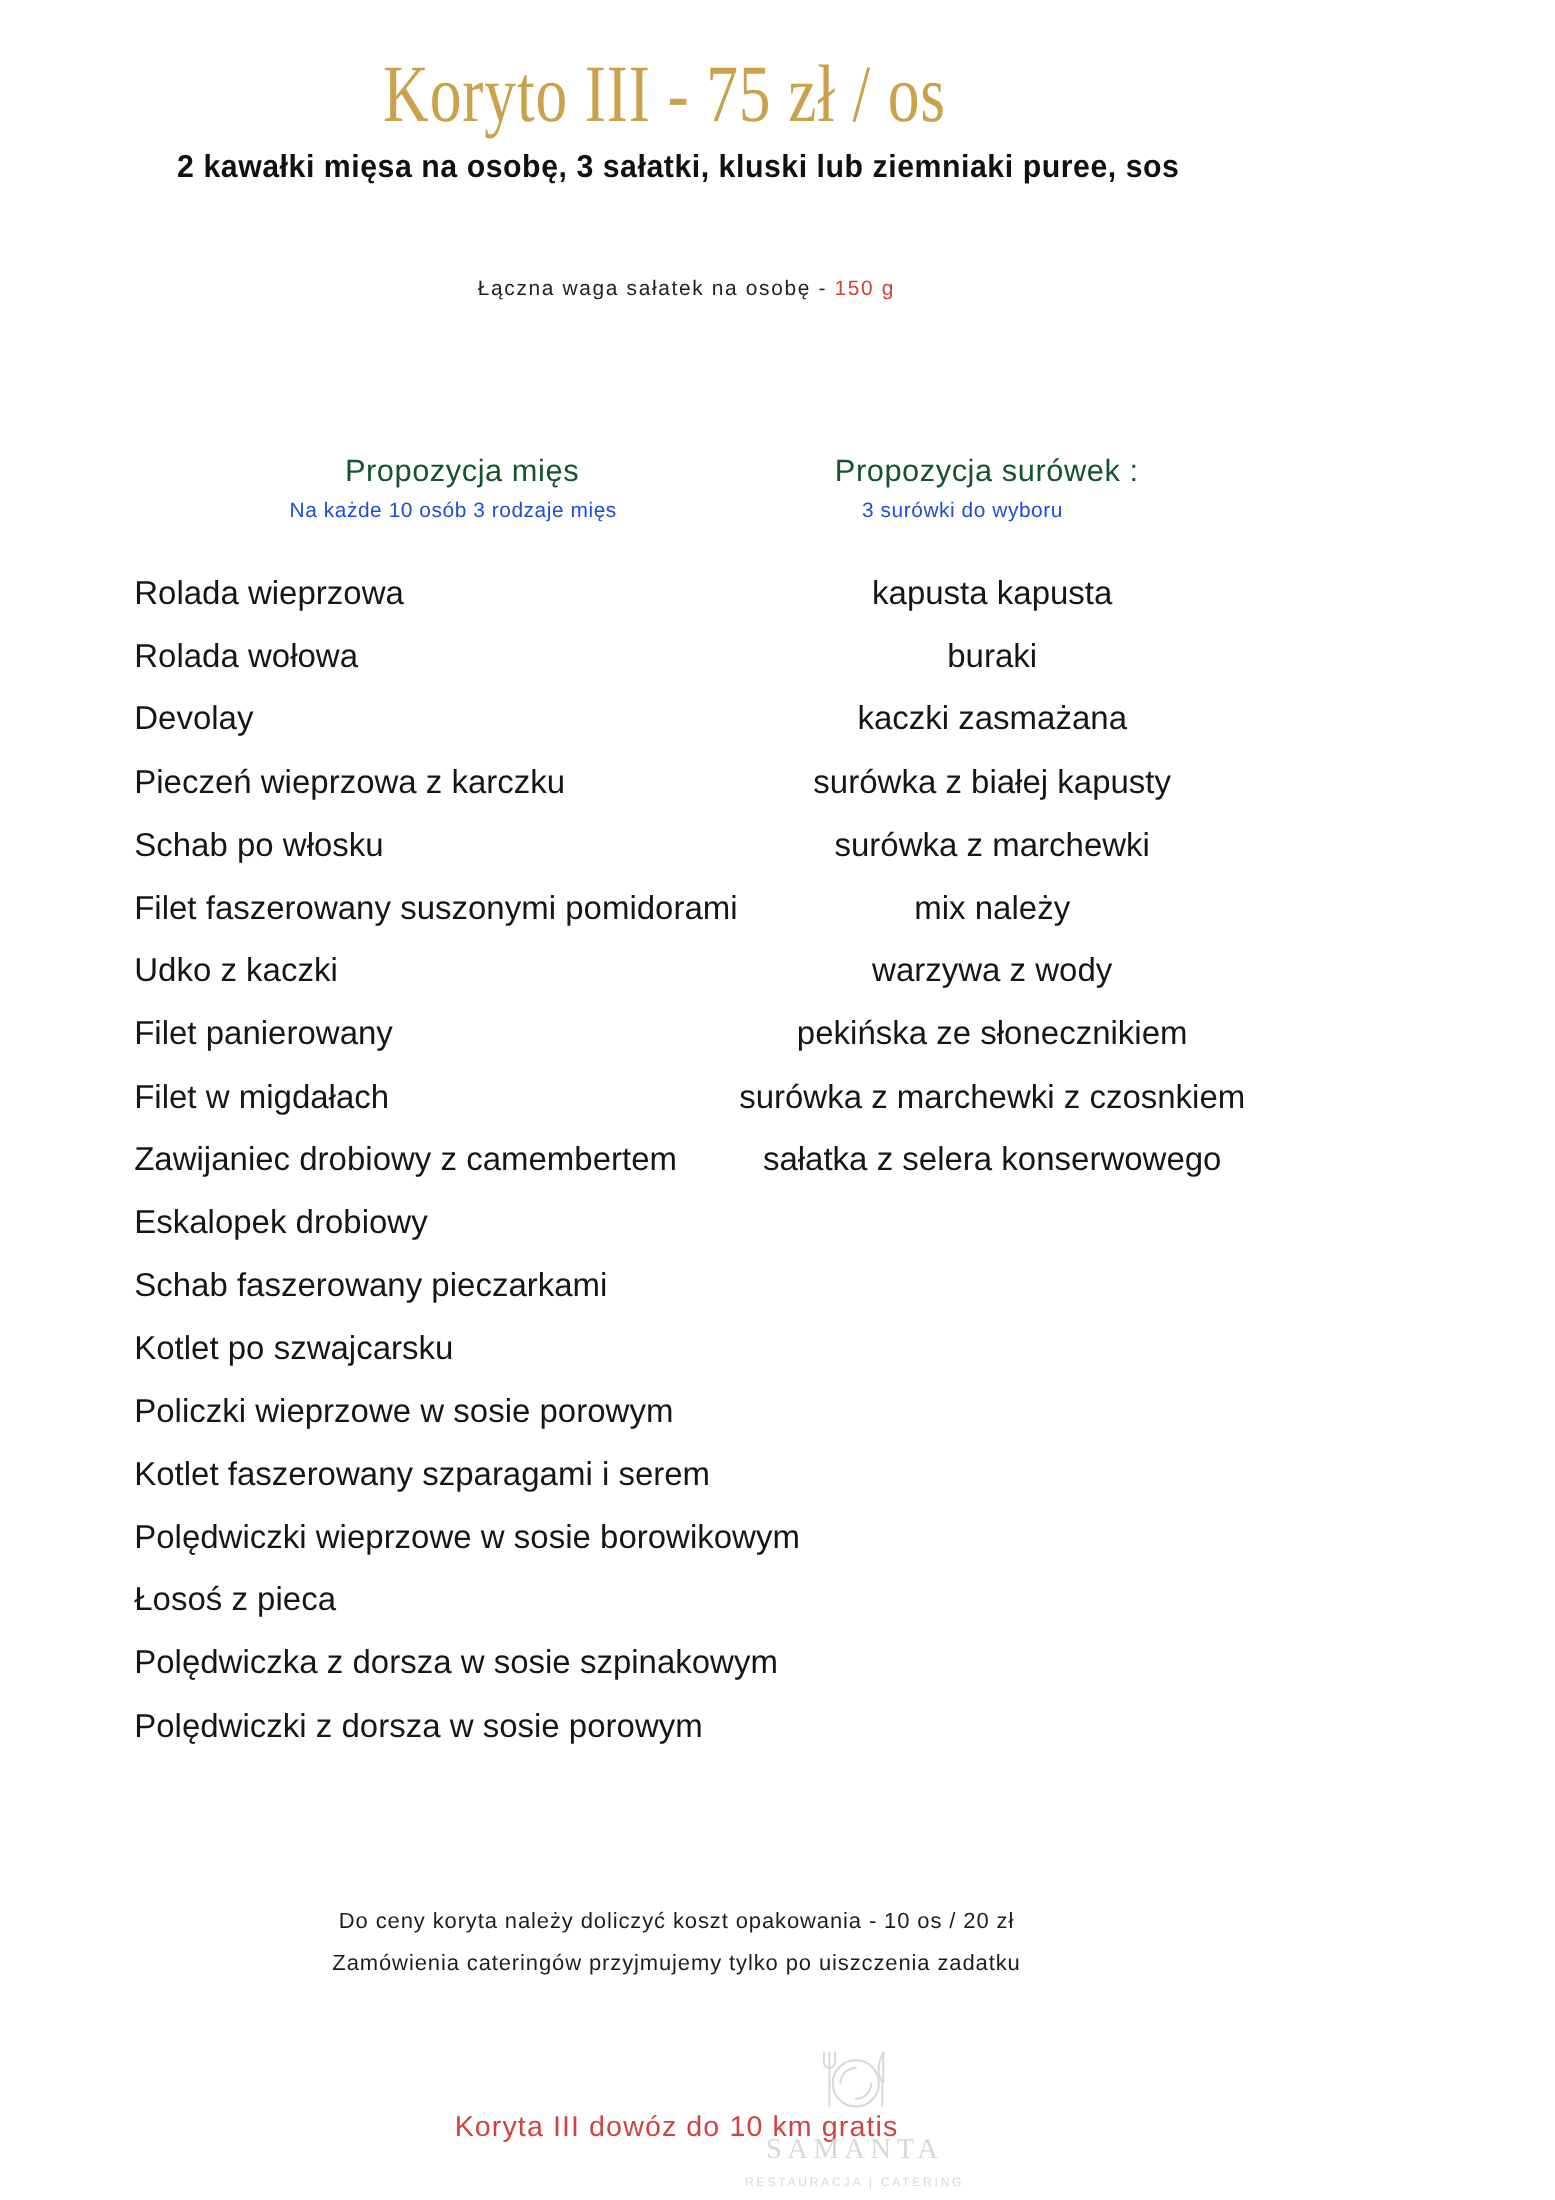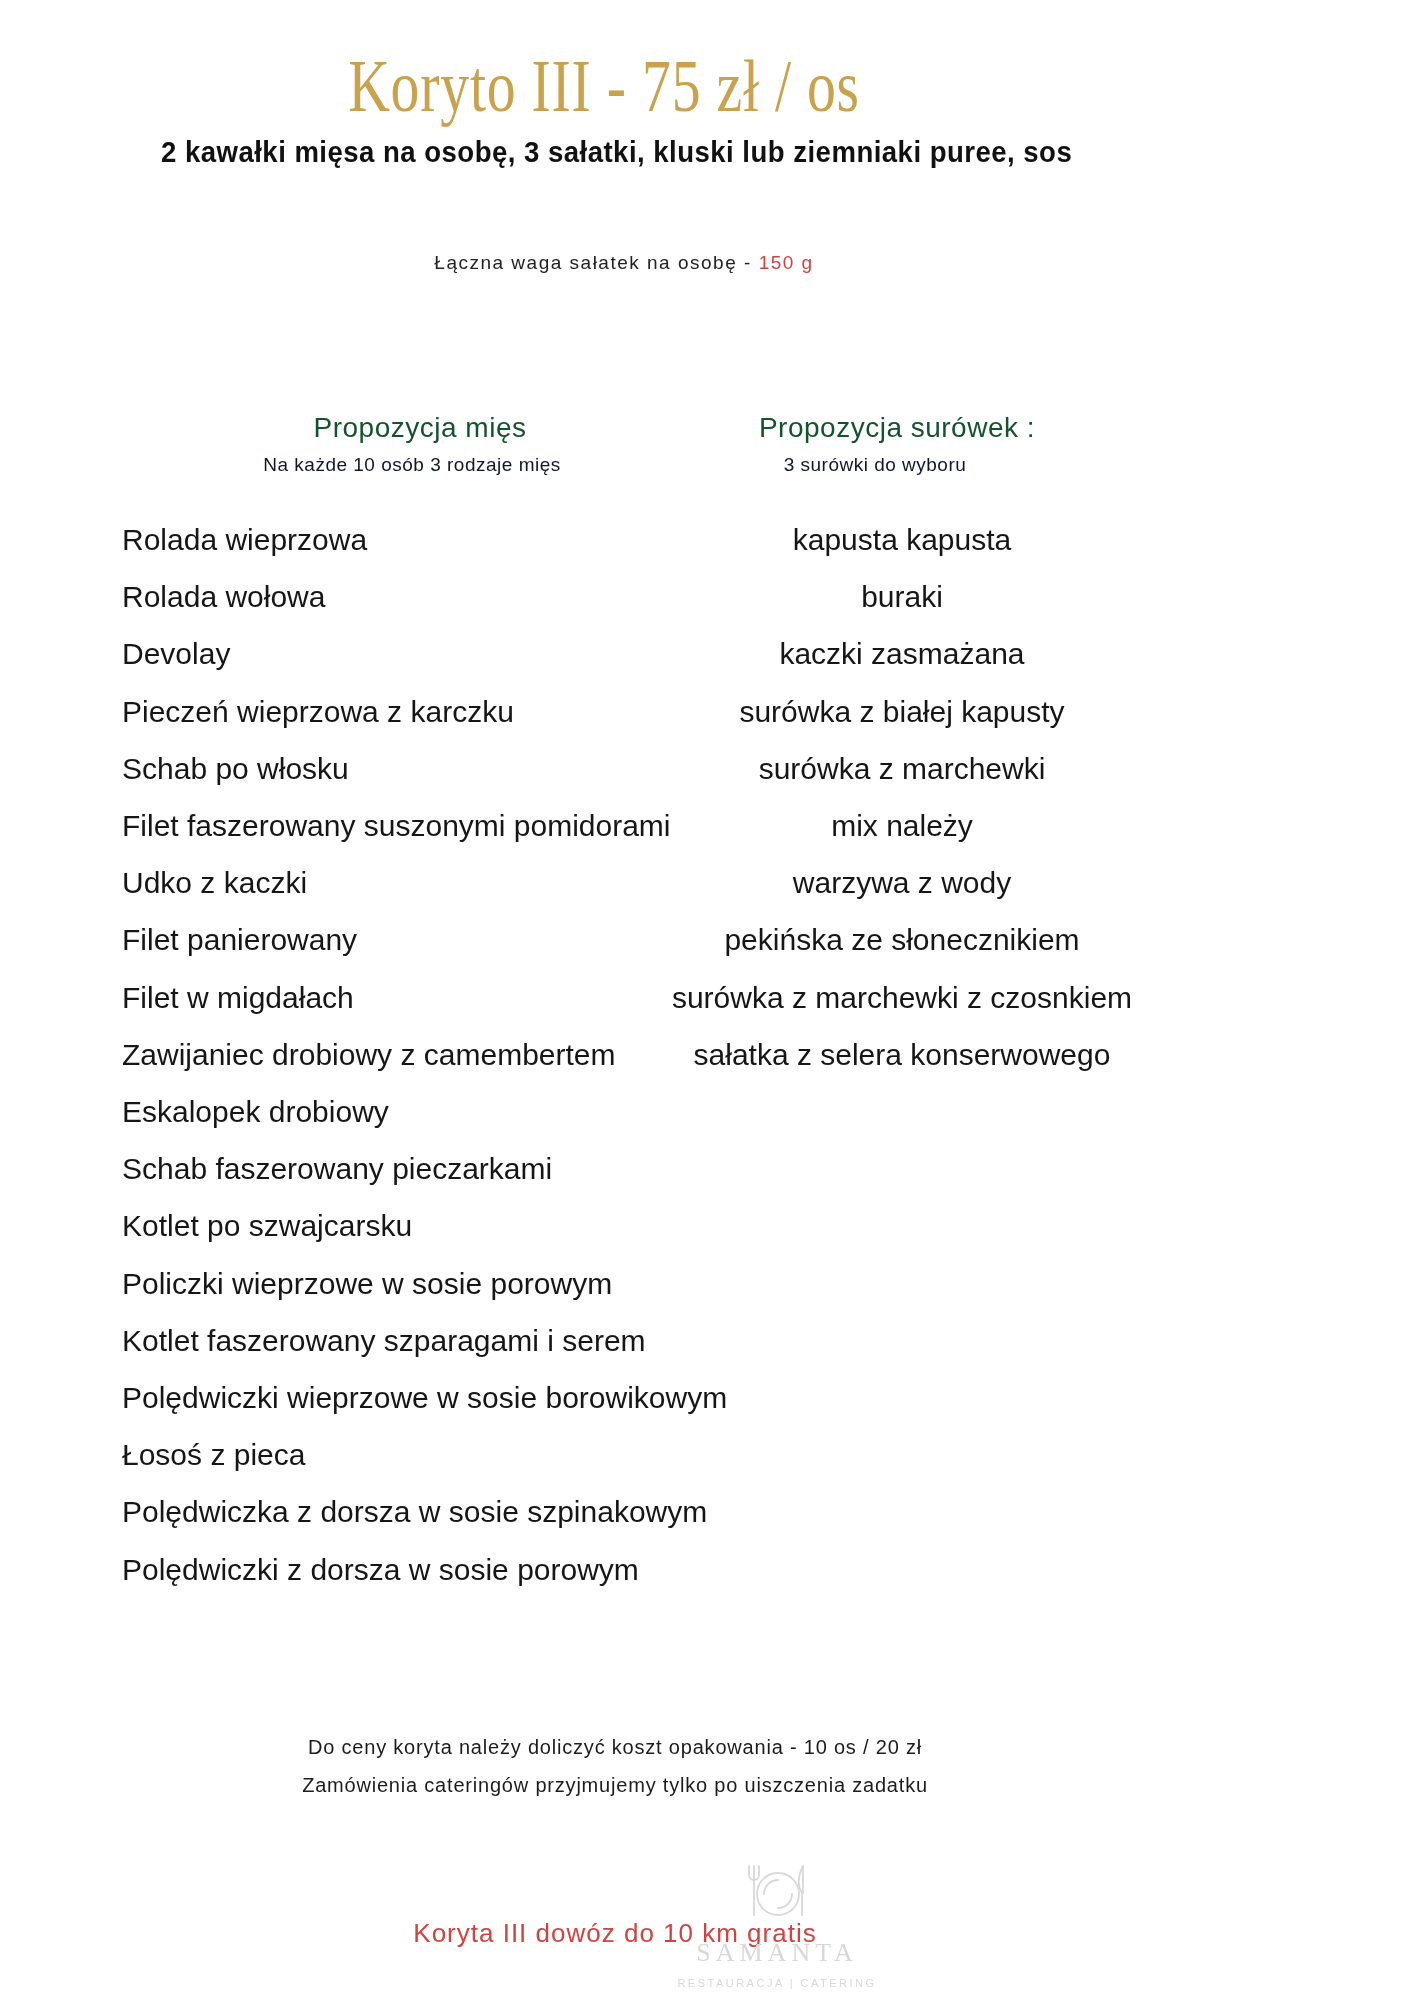--- a/index.html
+++ b/index.html
@@ -42,21 +42,21 @@
     letter-spacing: 0.5px;
   }
 
   
   .weight-note { top: 252px; left: 0; width: 1124px; text-align: center;
     font-size: 19px; letter-spacing: 1.5px; color: #222; }
   .weight-note .red { color: var(--red, #cf4440); }
 
   
   .col-header { font-size: 28px; letter-spacing: 0.5px; color: #14532d; text-align: center; }
-  .col-subheader { font-size: 19px; letter-spacing: 0.5px; color: #0f172a; text-align: center; }
+  .col-subheader { font-size: 19px; letter-spacing: 0.5px; color: #1d4ed8; text-align: center; }
   .meats-header    { top: 412px; left: 0;     width: 716px; }
   .meats-subheader { top: 454px; left: 0;     width: 700px; }
   .salads-header    { top: 412px; left: 550px; width: 570px; }
   .salads-subheader { top: 454px; left: 528px; width: 570px; }
 
   
   ul.menu-list { margin:0; padding:0; list-style:none; }
   ul.menu-list li {
     margin:0; padding:0;
     font-size: 30px;

